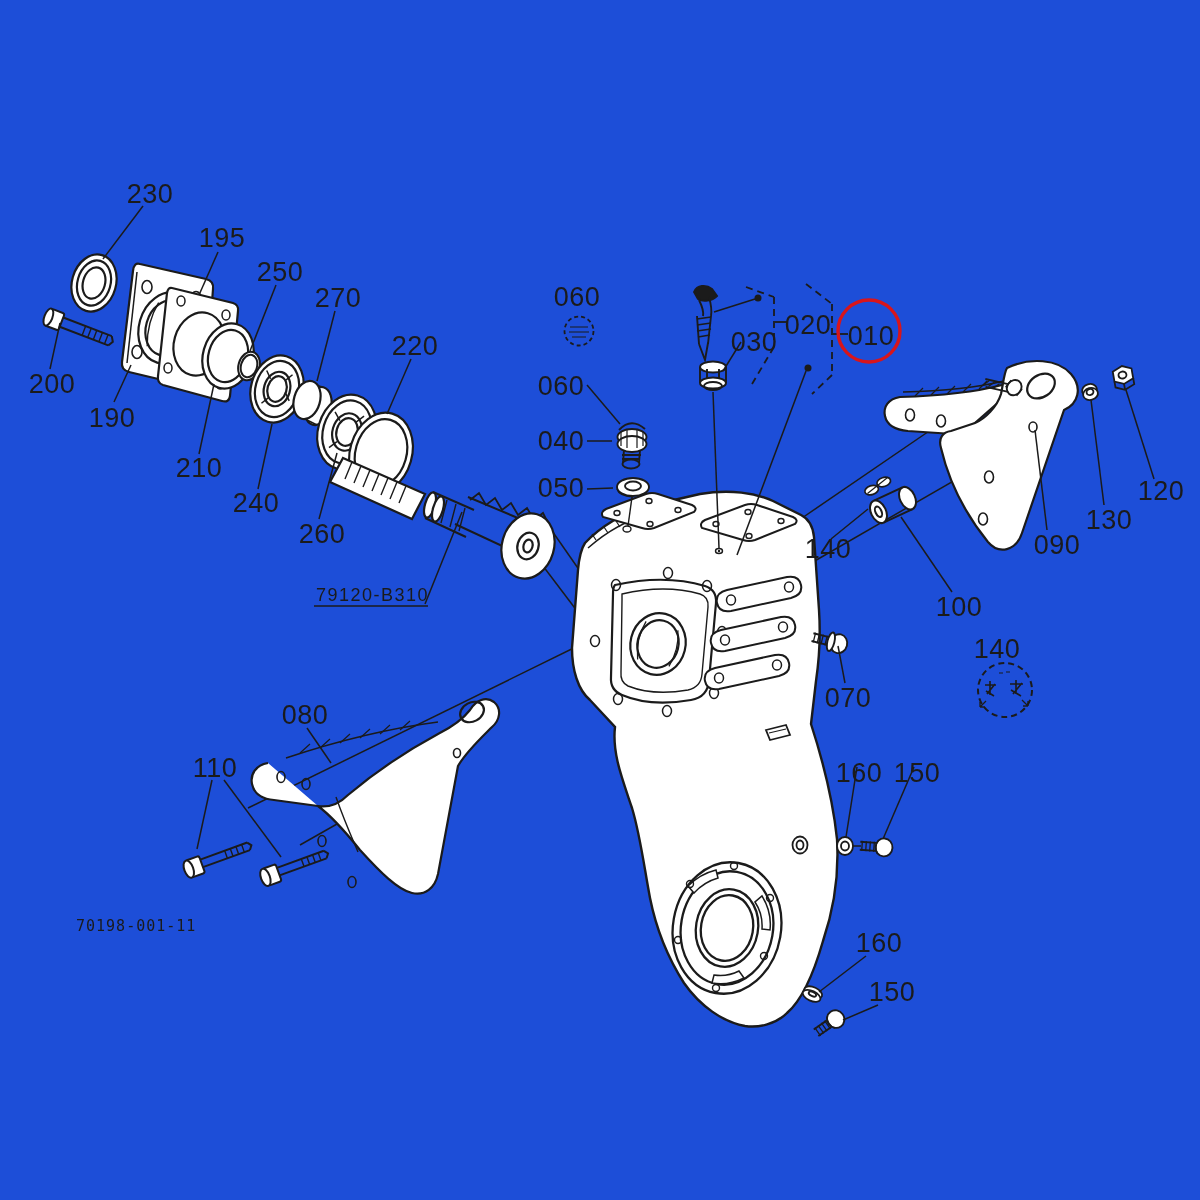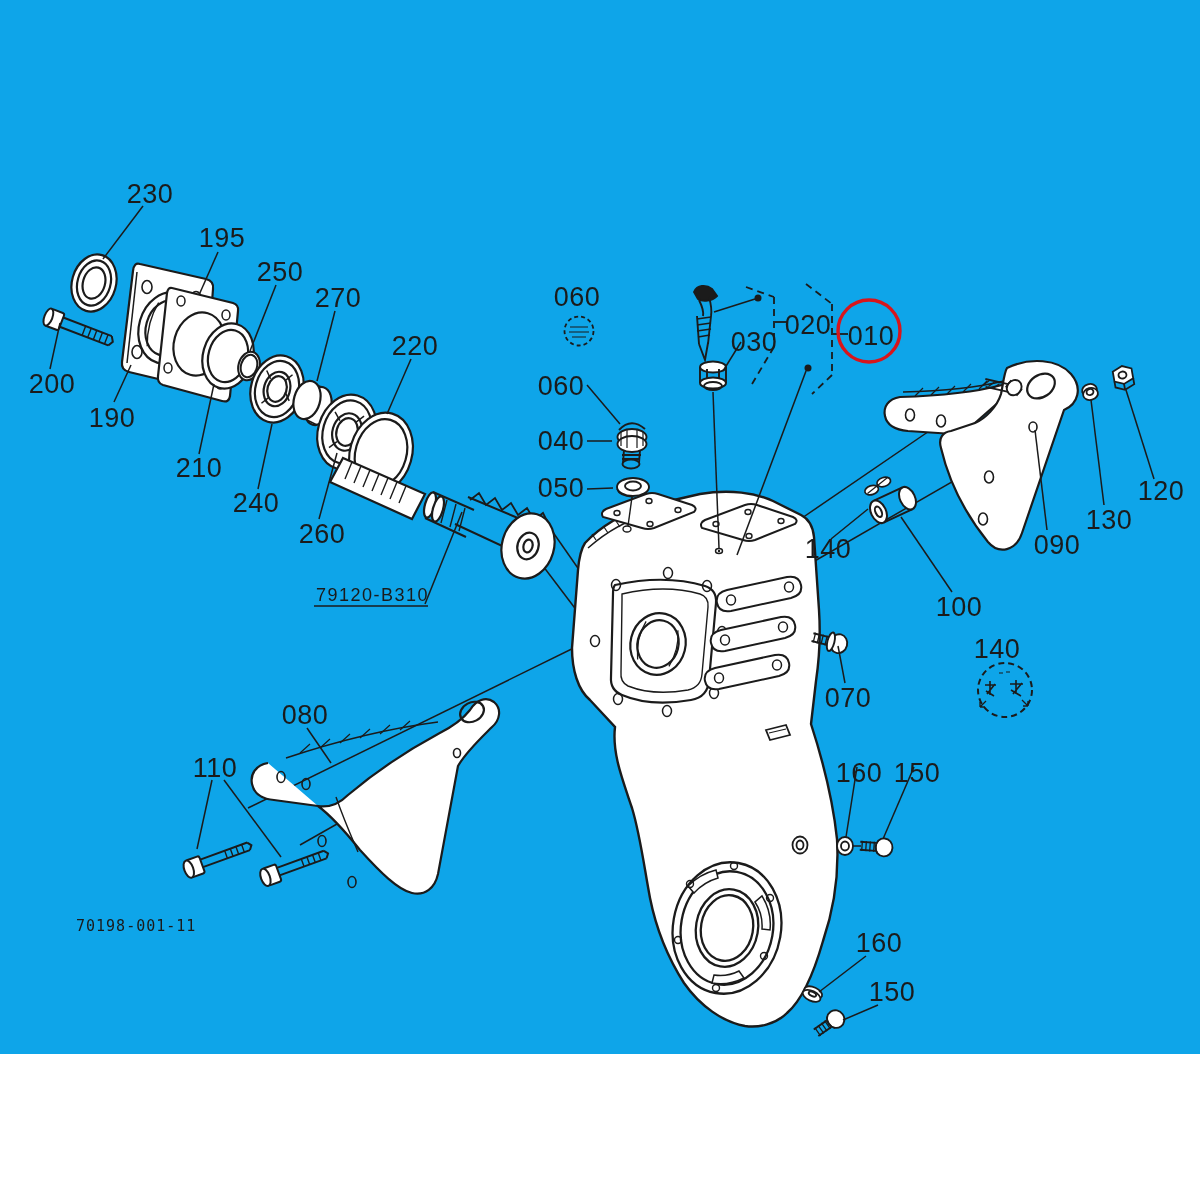--- a/index.html
+++ b/index.html
@@ -1,16 +1,16 @@
 <!DOCTYPE html>
 <html><head>
 <meta charset="utf-8">
 <style>
   html,body{margin:0;padding:0;background:#ffffff;}
-  .stage{width:1200px;height:1054px;position:relative;background:#0ea5e9;overflow:hidden;}
+  .stage{width:1200px;height:1200px;position:relative;background:#1d4ed8;overflow:hidden;}
   svg{display:block;}
   text.callout{
     font-family:"Liberation Sans", sans-serif;
     font-size:27px;
     fill:#1b1b1b;
     letter-spacing:.5px;
   }
   text.partref{
     font-family:"Liberation Sans", sans-serif;
     font-size:18px;

